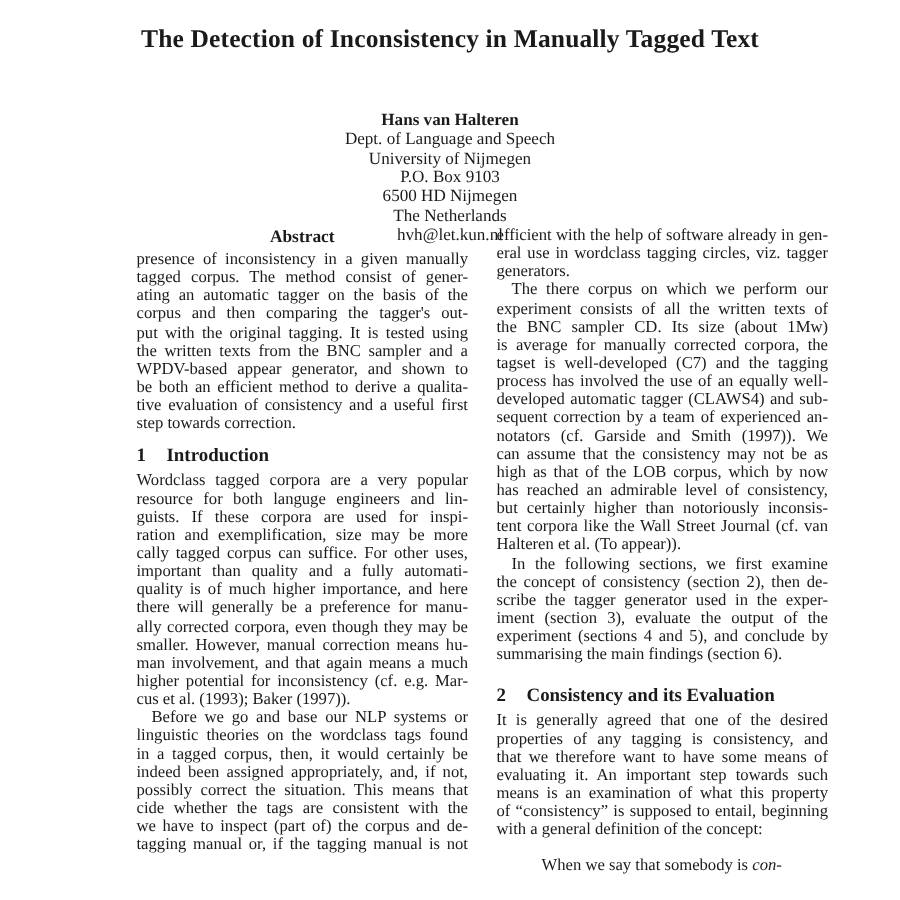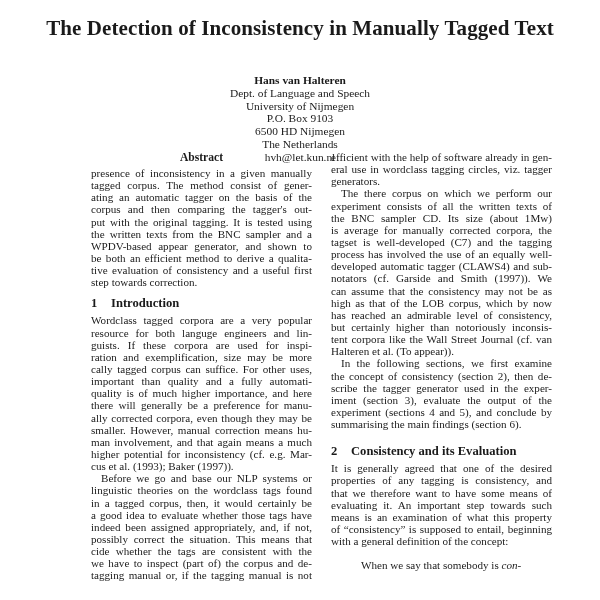--- a/index.html
+++ b/index.html
@@ -1,19 +1,19 @@
 <!DOCTYPE html>
 <html><head>
 <meta charset="utf-8">
 <style>
   html, body { margin:0; padding:0; background:#ffffff; }
   body { width:600px; height:600px; position:relative; overflow:hidden;
          font-family:"DejaVu Serif","Liberation Serif",serif; color:#1a1a1a; }
   .title { position:absolute; top:16px; left:0; width:600px; text-align:center;
-           font-family:"Liberation Serif",serif; font-weight:bold; font-size:21px; letter-spacing:0.1px; }
+           font-family:"Liberation Serif",serif; font-weight:bold; font-size:17px; letter-spacing:0.1px; }
   .author-block { position:absolute; top:47px; left:0; width:600px; text-align:center;
            font-family:"Liberation Serif",serif; font-size:11.4px; line-height:12.8px;margin-top:27px; }
   .author-name { font-weight:bold; }
   .col { position:absolute; top:151px; font-family:"Liberation Serif",serif; font-size:11.1px; line-height:12.15px;margin-left:21px; }
   .col-left { left:70px; width:221px; }
   .col-right { left:310px; width:221px; }
   .line { display:block; white-space:nowrap; text-align:justify; text-align-last:justify; height:12.15px; }
   .line.last { text-align-last:left; }
   .indent { padding-left:10px; }
   .abstract-heading { display:block; text-align:center; font-weight:bold; font-size:11.6px; height:16px; line-height:13px; }
@@ -70,21 +70,20 @@
     <span class="line">smaller. However, manual correction means hu-</span>
     <span class="line">man involvement, and that again means a much</span>
     <span class="line">higher potential for inconsistency (cf. e.g. Mar-</span>
     <span class="line last">cus et al. (1993); Baker (1997)).</span>
   </div>
 
   <div>
     <span class="line indent">Before we go and base our NLP systems or</span>
     <span class="line">linguistic theories on the wordclass tags found</span>
     <span class="line">in a tagged corpus, then, it would certainly be</span>
-    <span class="line">a good idea to evaluate whether those tags have</span>
     <span class="line">indeed been assigned appropriately, and, if not,</span>
     <span class="line">possibly correct the situation. This means that</span>
     <span class="line">cide whether the tags are consistent with the</span>
     <span class="line">we have to inspect (part of) the corpus and de-</span>
     <span class="line">tagging manual or, if the tagging manual is not</span>
   </div>
 </div>
 
 <div class="col col-right">
   <div>
@@ -94,20 +93,21 @@
   </div>
 
   <div>
     <span class="line indent">The there corpus on which we perform our</span>
     <span class="line">experiment consists of all the written texts of</span>
     <span class="line">the BNC sampler CD. Its size (about 1Mw)</span>
     <span class="line">is average for manually corrected corpora, the</span>
     <span class="line">tagset is well-developed (C7) and the tagging</span>
     <span class="line">process has involved the use of an equally well-</span>
     <span class="line">developed automatic tagger (CLAWS4) and sub-</span>
+    <span class="line">sequent correction by a team of experienced an-</span>
     <span class="line">notators (cf. Garside and Smith (1997)).  We</span>
     <span class="line">can assume that the consistency may not be as</span>
     <span class="line">high as that of the LOB corpus, which by now</span>
     <span class="line">has reached an admirable level of consistency,</span>
     <span class="line">but certainly higher than notoriously inconsis-</span>
     <span class="line">tent corpora like the Wall Street Journal (cf. van</span>
     <span class="line last">Halteren et al. (To appear)).</span>
   </div>
 
   <div>

